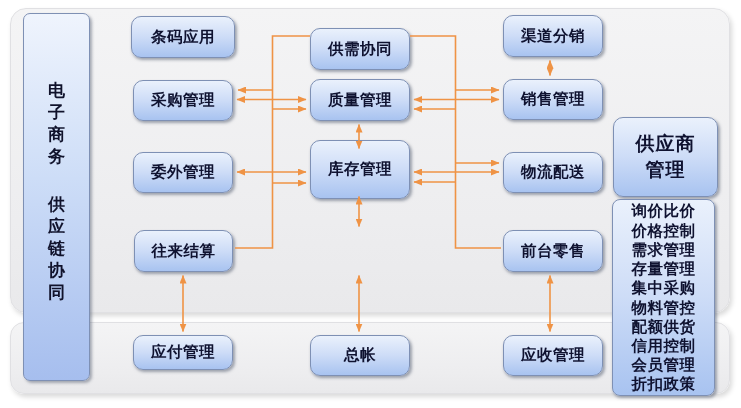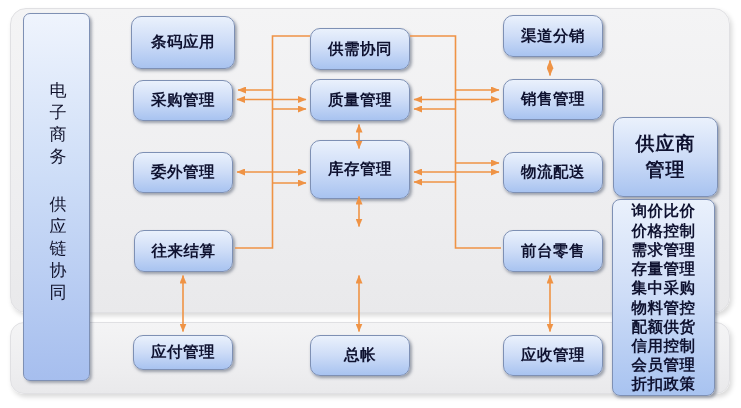--- a/index.html
+++ b/index.html
@@ -8,22 +8,22 @@
 
   .panel{position:absolute;background:linear-gradient(180deg,#f4f4f5 0%,#ededef 70%,#e9e9eb 100%);
          border:1px solid #e0e0e3;box-shadow:2px 3px 5px rgba(0,0,0,.15);}
   .panel-top{left:10px;top:8px;width:718px;height:303px;border-radius:16px;}
   .panel-bottom{left:10px;top:322px;width:718px;height:70px;border-radius:14px;}
 
   .sidebar{position:absolute;left:23px;top:13px;width:67px;height:368px;border-radius:7px;
            background:linear-gradient(180deg,#eff4fd 0%,#cdddf7 45%,#a6beee 100%);
            border:1px solid #7e90b4;box-shadow:2px 2px 3px rgba(70,80,100,.45);
            display:flex;flex-direction:column;align-items:center;padding-top:66px;box-sizing:border-box;}
-  .vtext{width:20px;font-size:17px;font-weight:400;line-height:22px;word-break:break-all;
-         text-align:right;color:#10122b;}
+  .vtext{width:20px;font-size:17px;font-weight:700;line-height:22px;word-break:break-all;
+         text-align:center;color:#10122b;}
   .vtext2{margin-top:26px;}
 
   .box{position:absolute;display:flex;align-items:center;justify-content:center;box-sizing:border-box;
        background:linear-gradient(180deg,#eaf1fc 0%,#cddcf7 50%,#a8c3f0 100%);
        border:1px solid #7e90b4;border-radius:10px;
        box-shadow:1.5px 2px 3px rgba(75,85,105,.5);
        font-weight:700;font-size:15.5px;letter-spacing:.5px;color:#0f1230;text-align:center;}
   .box.big{font-size:19px;line-height:26px;letter-spacing:1px;}
   .box.big .wrap2{width:44px;word-break:break-all;}
   .box.big .wrap3{width:62px;word-break:break-all;}
@@ -37,21 +37,21 @@
 <div class="stage">
 
   <div class="panel panel-top"></div>
   <div class="panel panel-bottom"></div>
 
   <div class="sidebar">
     <div class="vtext">电子商务</div>
     <div class="vtext vtext2">供应链协同</div>
   </div>
 
-  <div class="box" style="left:131px;top:16px;width:104px;height:53px">条码应用</div>
+  <div class="box" style="left:131px;top:16px;width:104px;height:42px">条码应用</div>
   <div class="box" style="left:133px;top:80px;width:100px;height:41px">采购管理</div>
   <div class="box" style="left:133px;top:152px;width:100px;height:41px">委外管理</div>
   <div class="box" style="left:134px;top:230px;width:99px;height:42px">往来结算</div>
   <div class="box" style="left:133px;top:335px;width:100px;height:35px">应付管理</div>
 
   <div class="box" style="left:310px;top:28px;width:100px;height:42px">供需协同</div>
   <div class="box" style="left:310px;top:79px;width:100px;height:42px">质量管理</div>
   <div class="box" style="left:310px;top:140px;width:100px;height:59px">库存管理</div>
   <div class="box" style="left:310px;top:335px;width:100px;height:41px">总帐</div>
 

